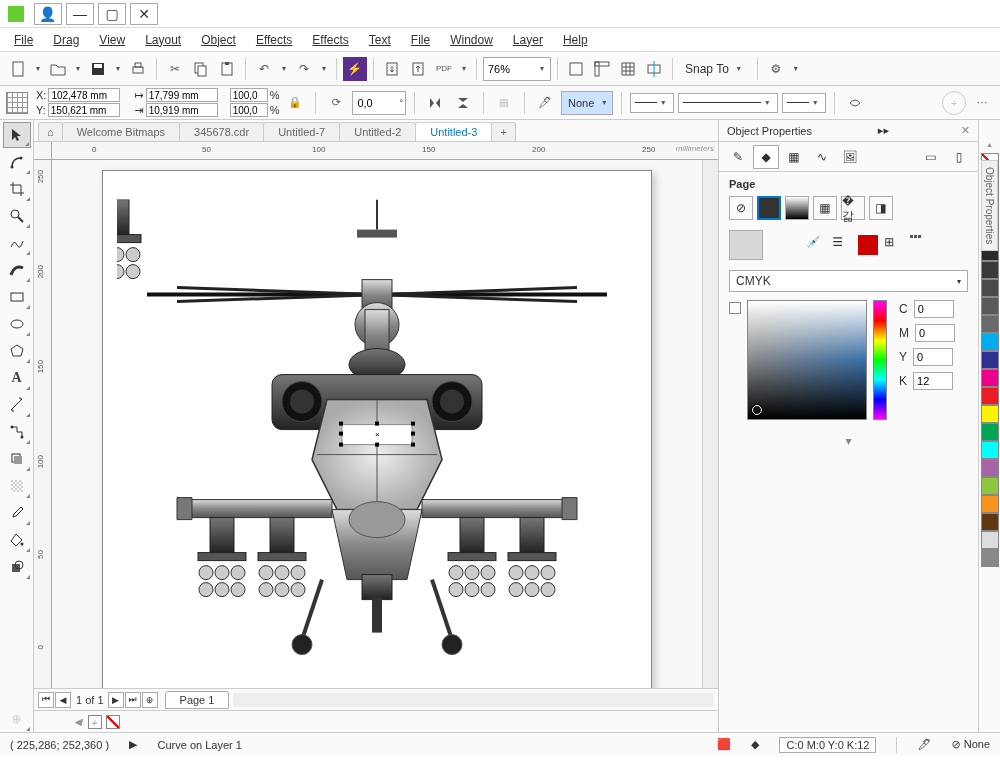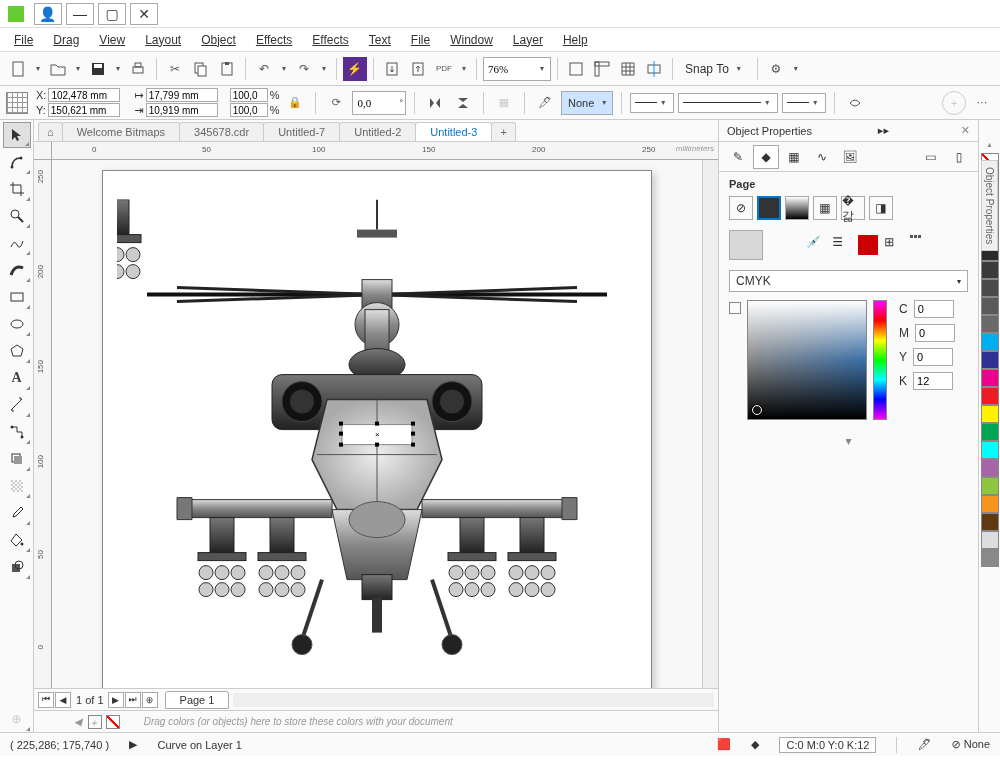--- a/index.html
+++ b/index.html
@@ -8,21 +8,21 @@
 .logo { width:16px; height:16px; background:#6c3; margin-right:6px; }
 .title-text { flex:1; color:#666; font-size:12px; }
 .win-btn { width:28px; height:22px; display:flex; align-items:center; justify-content:center; font-size:14px; cursor:pointer; border:1px solid #aaa; margin-left:4px; }
 .menubar { height:24px; display:flex; align-items:center; padding:0 4px; border-bottom:1px solid #ddd; }
 .menu-item { padding:3px 10px; text-decoration:underline; cursor:pointer; }
 .toolbar { height:34px; display:flex; align-items:center; padding:0 6px; gap:2px; border-bottom:1px solid #ccc; background:#fafafa; }
 .tb { width:24px; height:24px; border:1px solid transparent; display:flex; align-items:center; justify-content:center; cursor:pointer; color:#555; }
 .tb svg { width:16px; height:16px; }
 .sep { width:1px; height:22px; background:#ccc; margin:0 4px; }
 .dd { display:flex; align-items:center; height:24px; border:1px solid #aaa; padding:0 2px; background:#fff; }
-.dd input { border:none; width:50px; font-size:11px; padding:0 2px; outline:none;font-family:Liberation Serif, serif; }
+.dd input { border:none; width:50px; font-size:11px; padding:0 2px; outline:none; }
 .dd-arrow { width:12px; font-size:8px; color:#555; text-align:center; }
 .propbar { height:34px; display:flex; align-items:center; padding:0 6px; gap:4px; border-bottom:1px solid #ccc; background:#fafafa; font-size:11px; }
 .xy-grid { width:22px; height:22px; background:repeating-linear-gradient(0deg,#999 0 1px,transparent 1px 5px),repeating-linear-gradient(90deg,#999 0 1px,transparent 1px 5px); border:1px solid #888; margin-right:4px; }
 .coord-col { display:flex; flex-direction:column; gap:1px; }
 .coord-row { display:flex; align-items:center; gap:2px; }
 .coord-row input { width:72px; height:14px; border:1px solid #aaa; font-size:10px; padding:0 2px; }
 .pct input { width:38px; }
 .body { display:flex; height:612px; }
 .lefttools { width:34px; background:#fafafa; border-right:1px solid #ccc; display:flex; flex-direction:column; align-items:center; padding-top:2px; gap:1px; }
 .lt { width:28px; height:26px; display:flex; align-items:center; justify-content:center; cursor:pointer; position:relative; color:#444; }
@@ -529,21 +529,20 @@
       <div class="nav-btn">▶</div>
       <div class="nav-btn">⏭</div>
       <div class="nav-btn">⊕</div>
       <div class="pgtab">Page 1</div>
       <div style="flex:1;height:14px;background:#eee;margin:0 4px"></div>
     </div>
     <div class="colorbar">
       <span style="margin-right:6px">◀</span>
       <div class="swx">＋</div>
       <div class="swx" style="background:linear-gradient(45deg,#fff 45%,#f00 45% 55%,#fff 55%)"></div>
-      <span style="margin-left:20px">Drag colors (or objects) here to store these colors with your document</span>
     </div>
   </div>
 
   <div class="right-panel">
     <div class="panel-title">
       <span>Object Properties</span>
       <span style="margin-left:auto;margin-right:6px;cursor:pointer">▸▸</span>
       <span class="close">✕</span>
     </div>
     <div class="panel-tabs">
@@ -634,21 +633,21 @@
       <div class="sw" style="background: rgb(141, 198, 63);"></div>
       <div class="sw" style="background: rgb(247, 148, 29);"></div>
       <div class="sw" style="background: rgb(96, 57, 19);"></div>
       <div class="sw" style="background: rgb(220, 221, 222);"></div>
       <div class="sw" style="background: rgb(137, 137, 137);"></div>
     </div>
   <div class="side-label">Object Properties</div>
 </div>
 
 <div class="statusbar">
-  <span>( 225,286; 175,740 )</span>
+  <span>( 225,286; 252,360 )</span>
   <span>▶</span>
   <span>Curve on Layer 1</span>
   <div style="flex:1"></div>
   <span>🟥</span>
   <span>◆</span>
   <span style="border:1px solid #aaa;padding:1px 6px;background:#fff">C:0 M:0 Y:0 K:12</span>
   <div class="sep2"></div>
   <span>🖊</span>
   <span>⊘ <span>None</span></span>
 </div>

